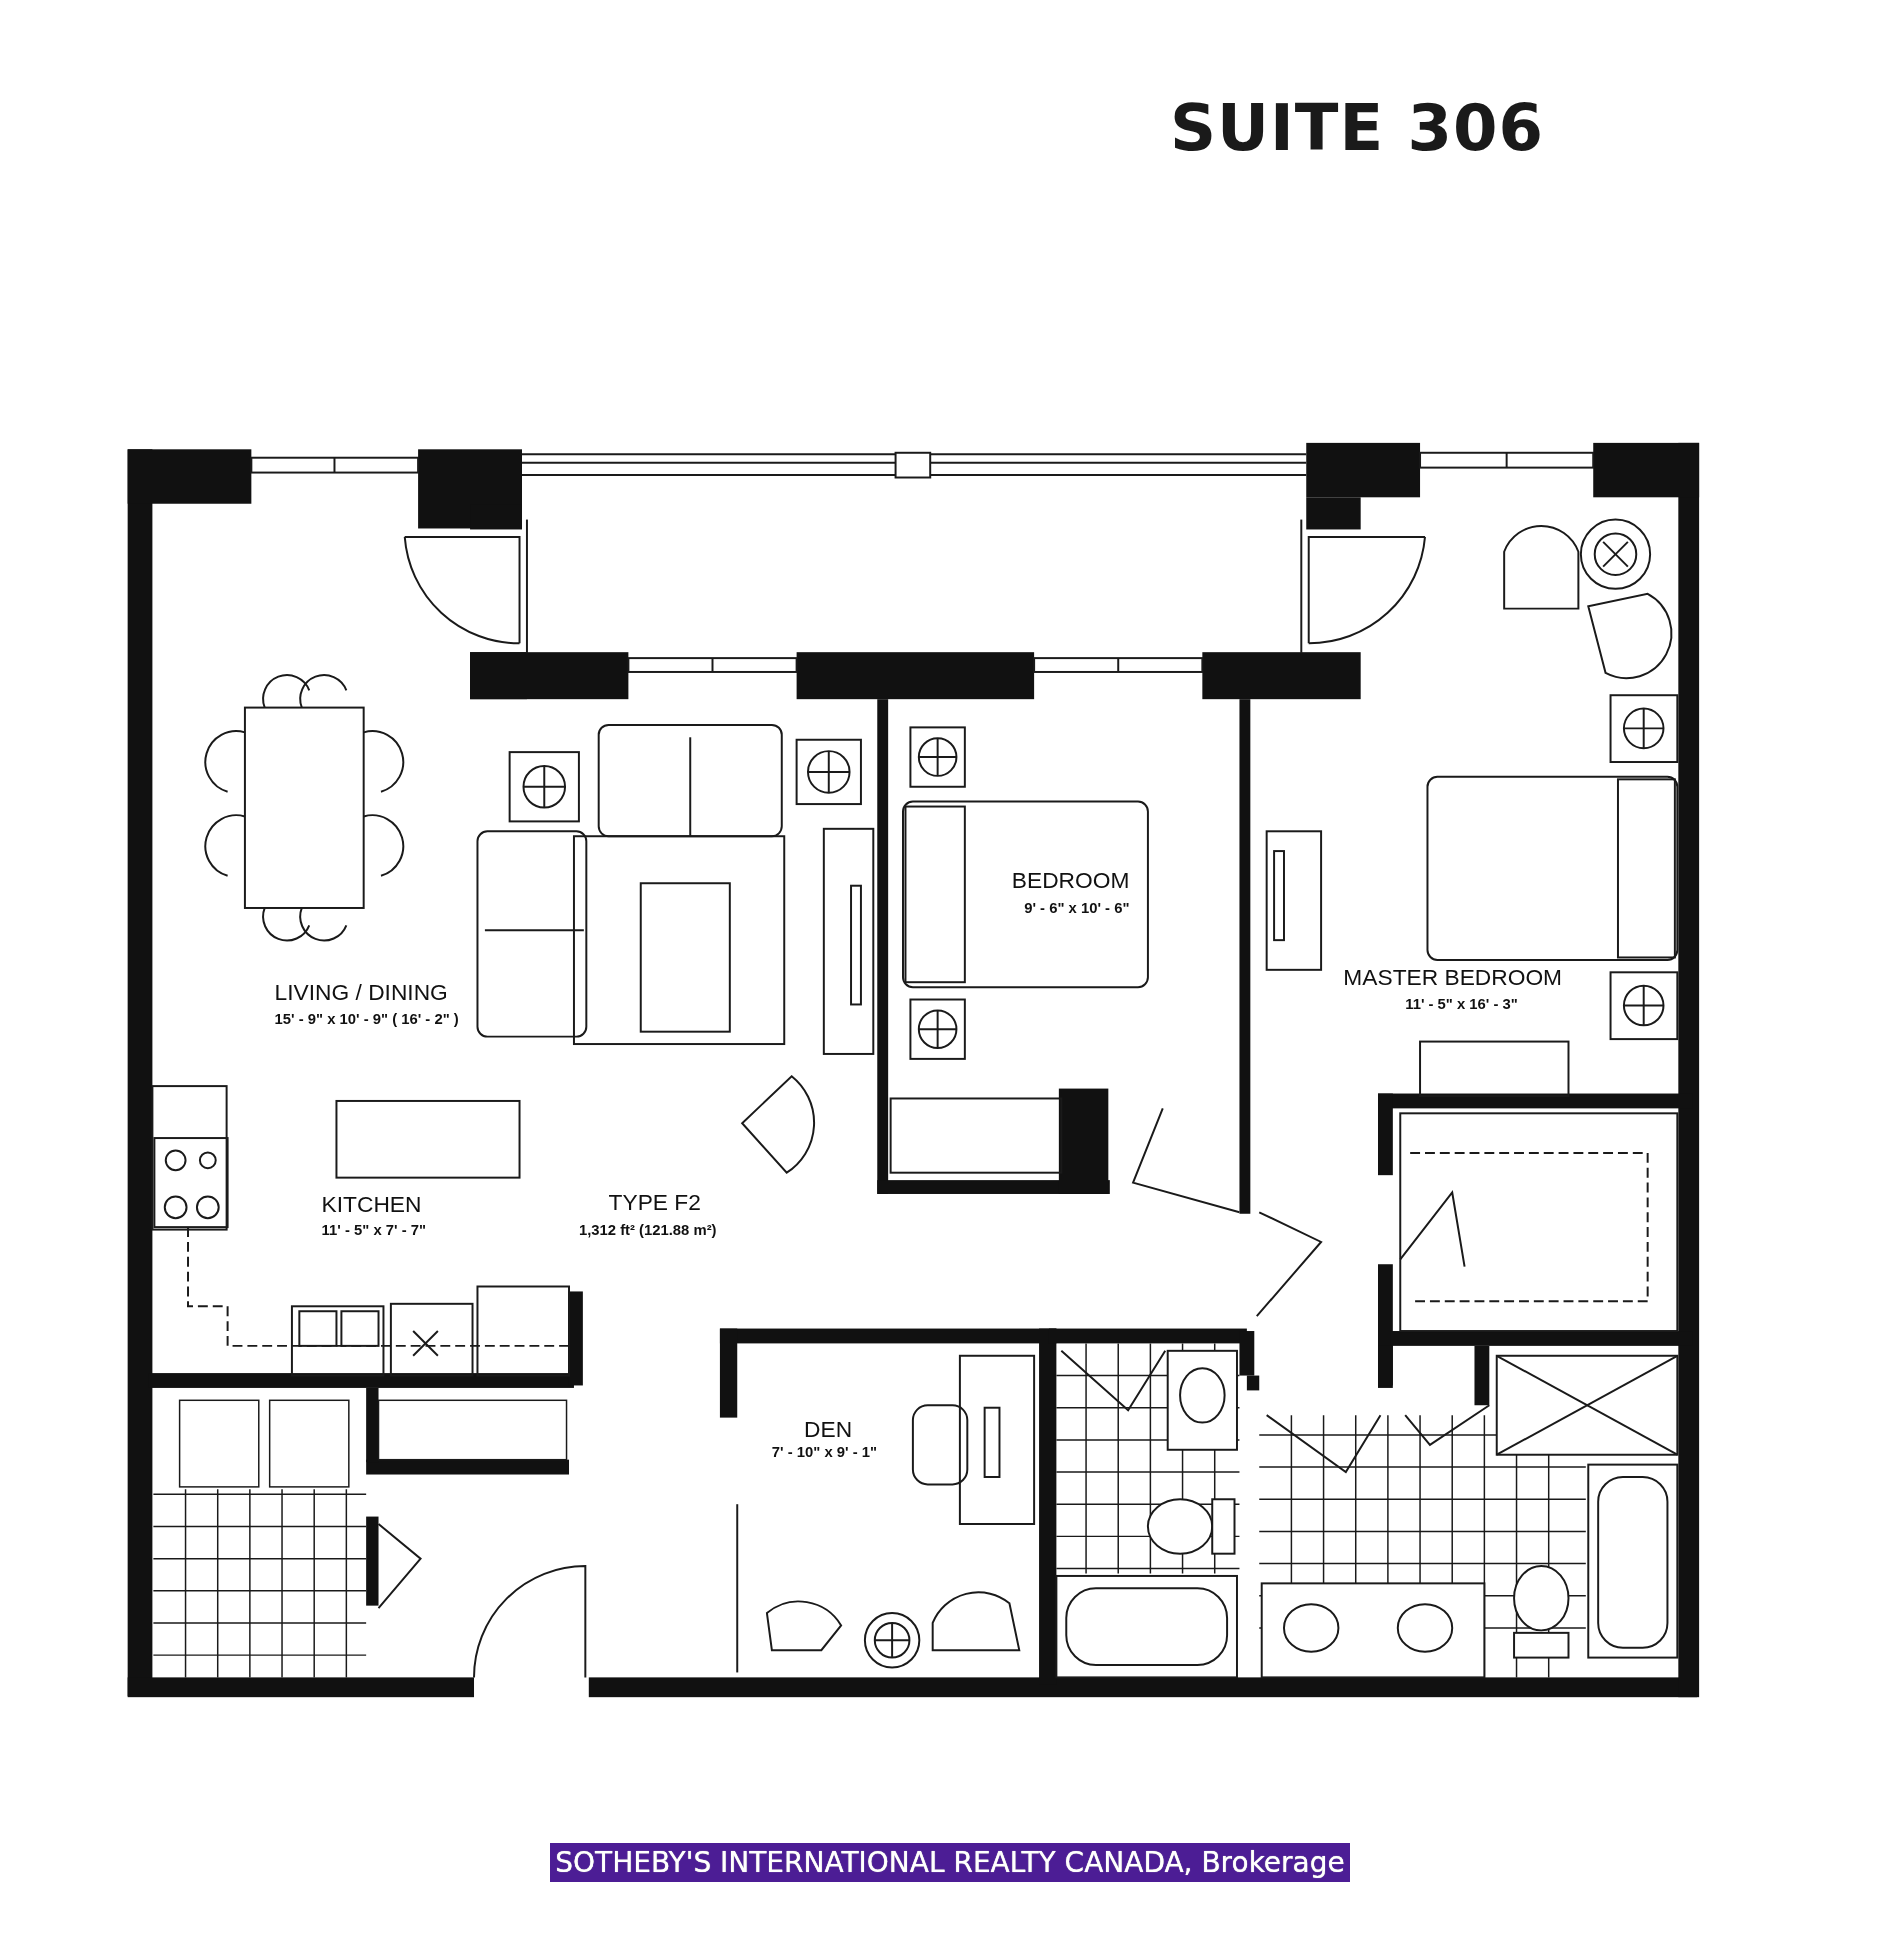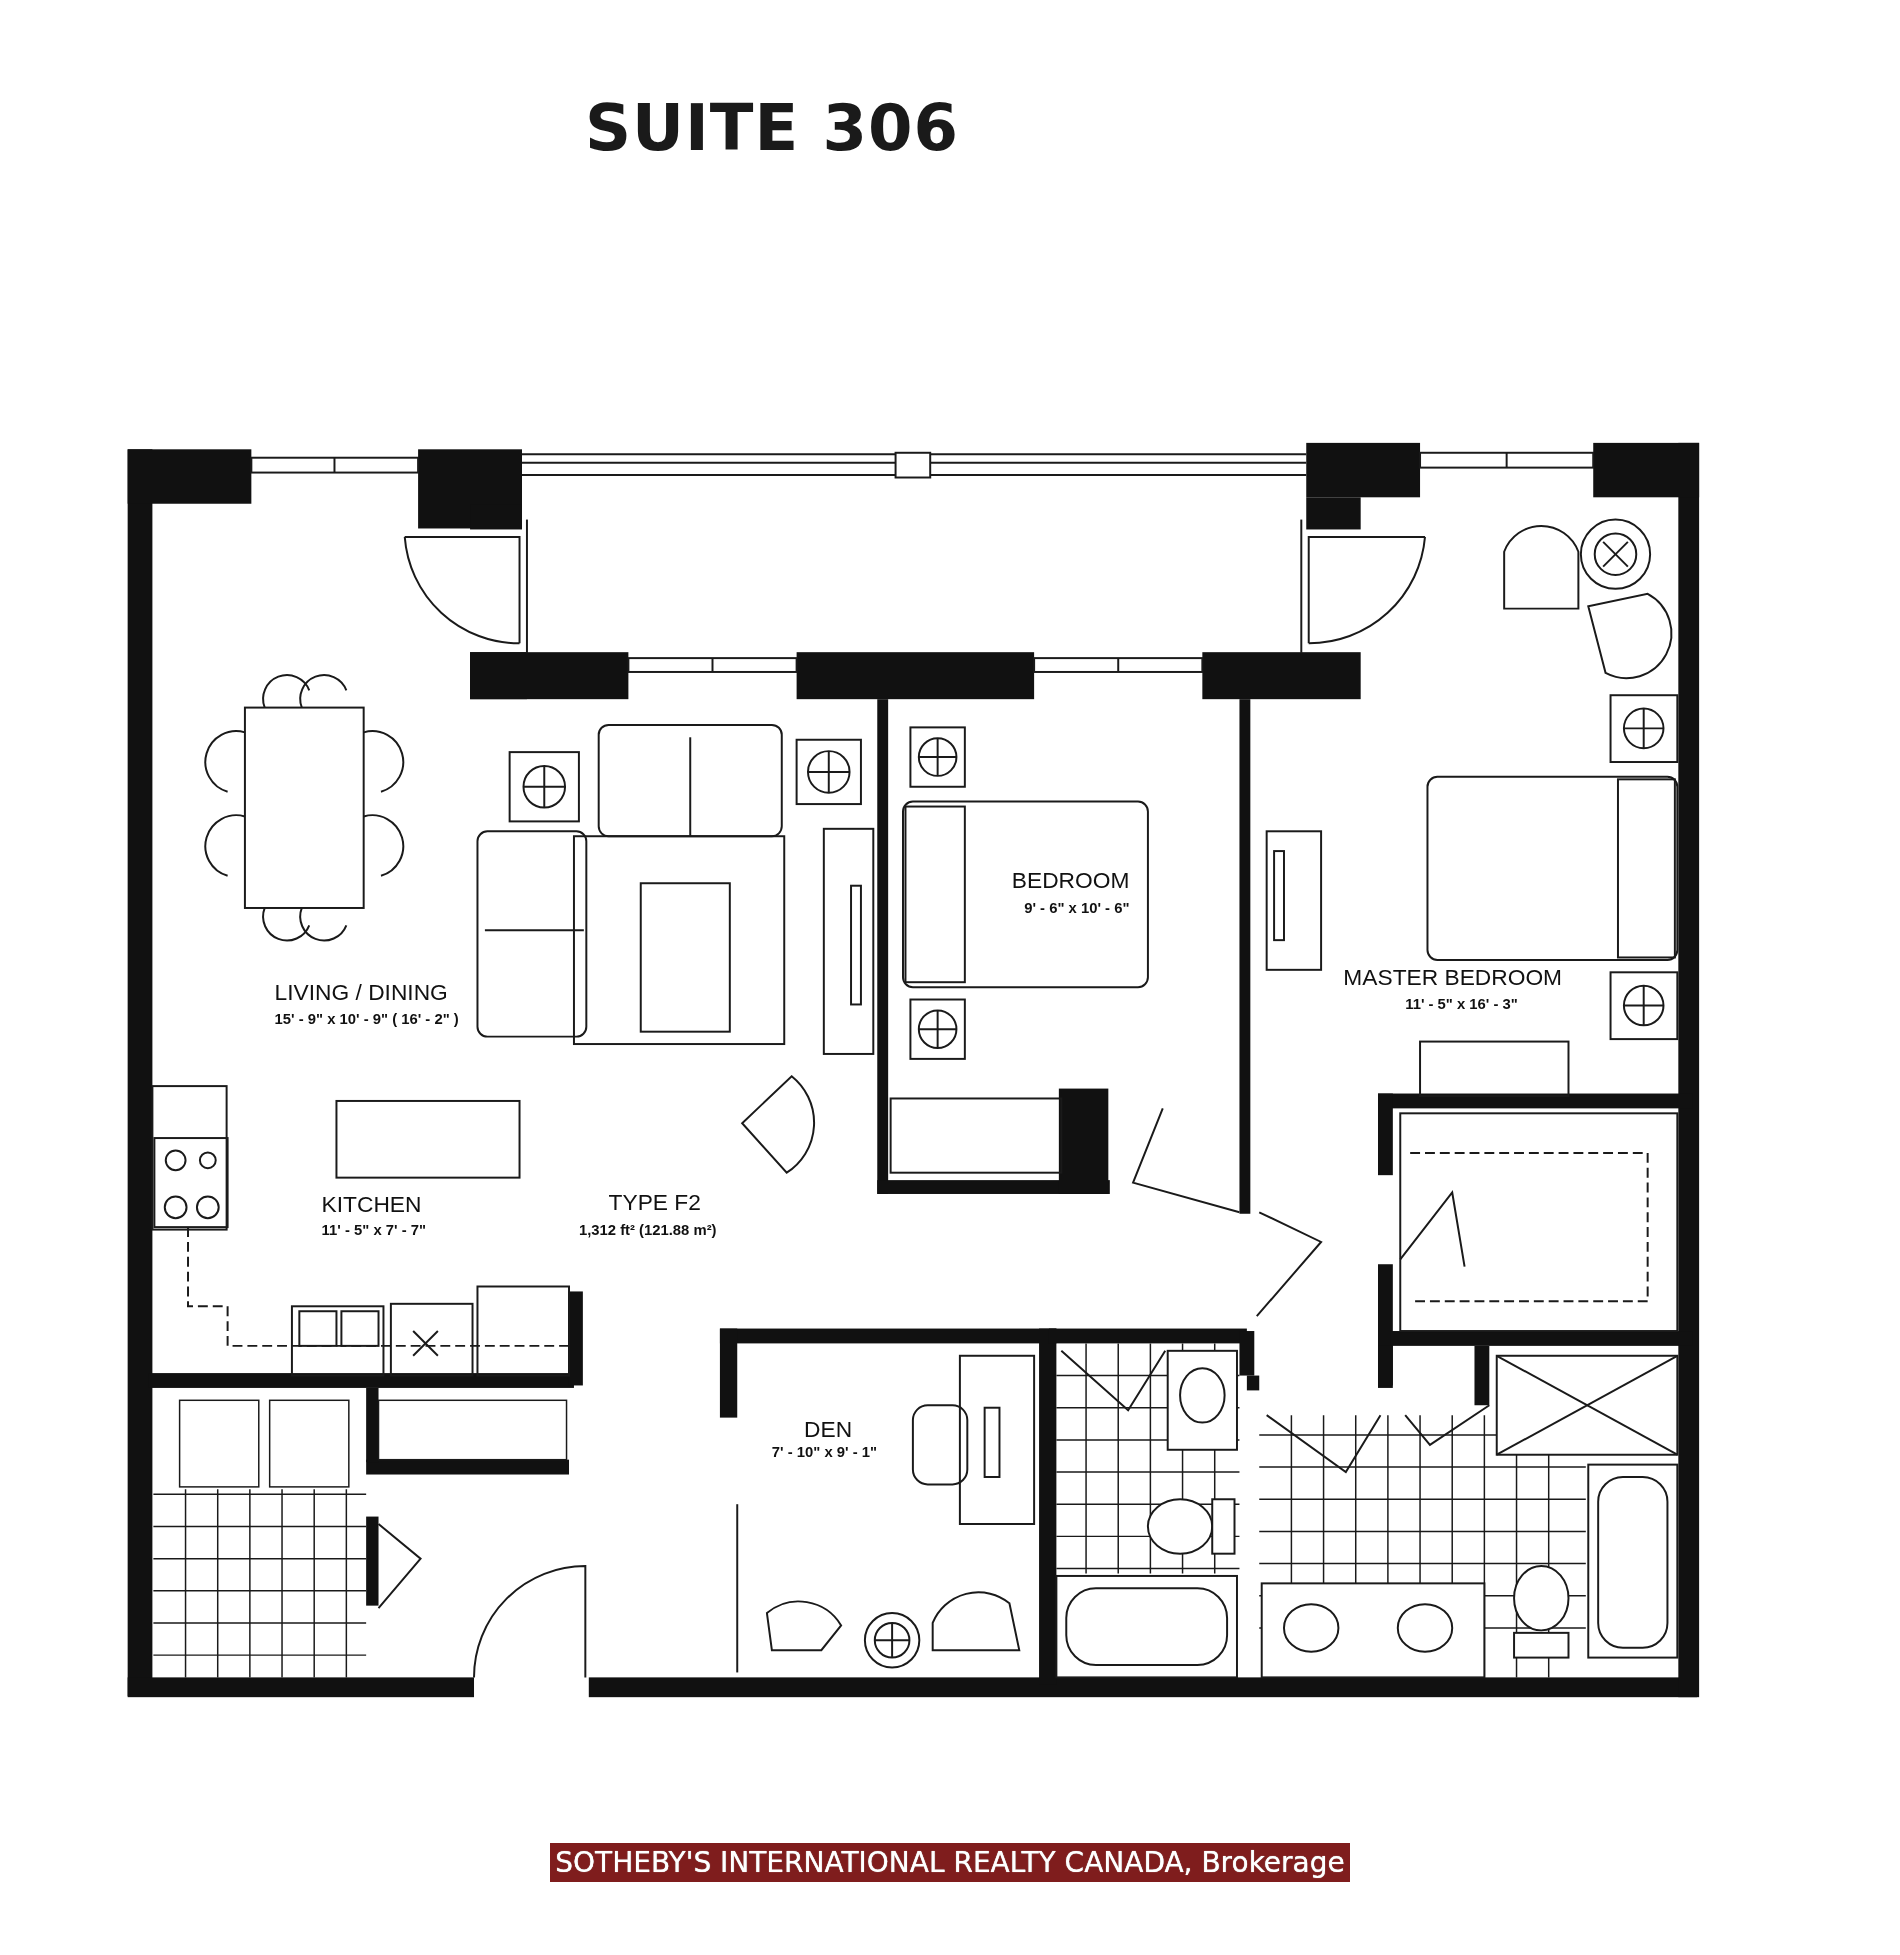--- a/index.html
+++ b/index.html
@@ -1,26 +1,26 @@
 <!DOCTYPE html>
 <html style="font-size:8px"><head>
 <meta charset="utf-8">
 <style>
   html, body { margin: 0; padding: 0; background: #ffffff; }
   body { width: 1900px; height: 1955px; position: relative; overflow: hidden; font-family: "DejaVu Sans", sans-serif; }
-  .header { position: absolute; left: 0; top: 89px; width: 1544px; text-align: center; color: #1a1a1a; }
+  .header { position: absolute; left: 0; top: 89px; width: 1544px; text-align: right; color: #1a1a1a; }
   .title { font-family: "DejaVu Sans", sans-serif; font-weight: bold; font-size: 64px; letter-spacing: 1px; line-height: 79px; }
   .sub { font-family: "DejaVu Sans", sans-serif; font-weight: bold; font-size: 36px; line-height: 51px; }
   svg.plan { position: absolute; left: 0; top: 0; }
   .room-label { font-family: "Liberation Sans", sans-serif; font-size: 46px; fill: #111; }
   .room-dim { font-family: "Liberation Sans", sans-serif; font-size: 30px; font-weight: bold; fill: #111; }
   .watermark { position: absolute; left: 0; top: 1846px; width: 1900px; text-align: center;
     font-family: "DejaVu Sans", sans-serif; font-size: 28px; color: #ffffff;
     text-shadow: 0 0 1px #cfcfcf, 0 0 0.5px #bdbdbd; }
-  .wm-inner { background: #7f1d1d; padding: 3px 5px; }
+  .wm-inner { background: #4c1d95; padding: 3px 5px; }
 </style>
 </head>
 <body>
 
 <div class="header">
   <div class="title">SUITE 306</div>
 </div>
 
 <svg class="plan" width="1900" height="1955" viewBox="0 0 3840 3951" xmlns="http://www.w3.org/2000/svg">
   <g fill="none" stroke="#1a1a1a" stroke-width="5">

